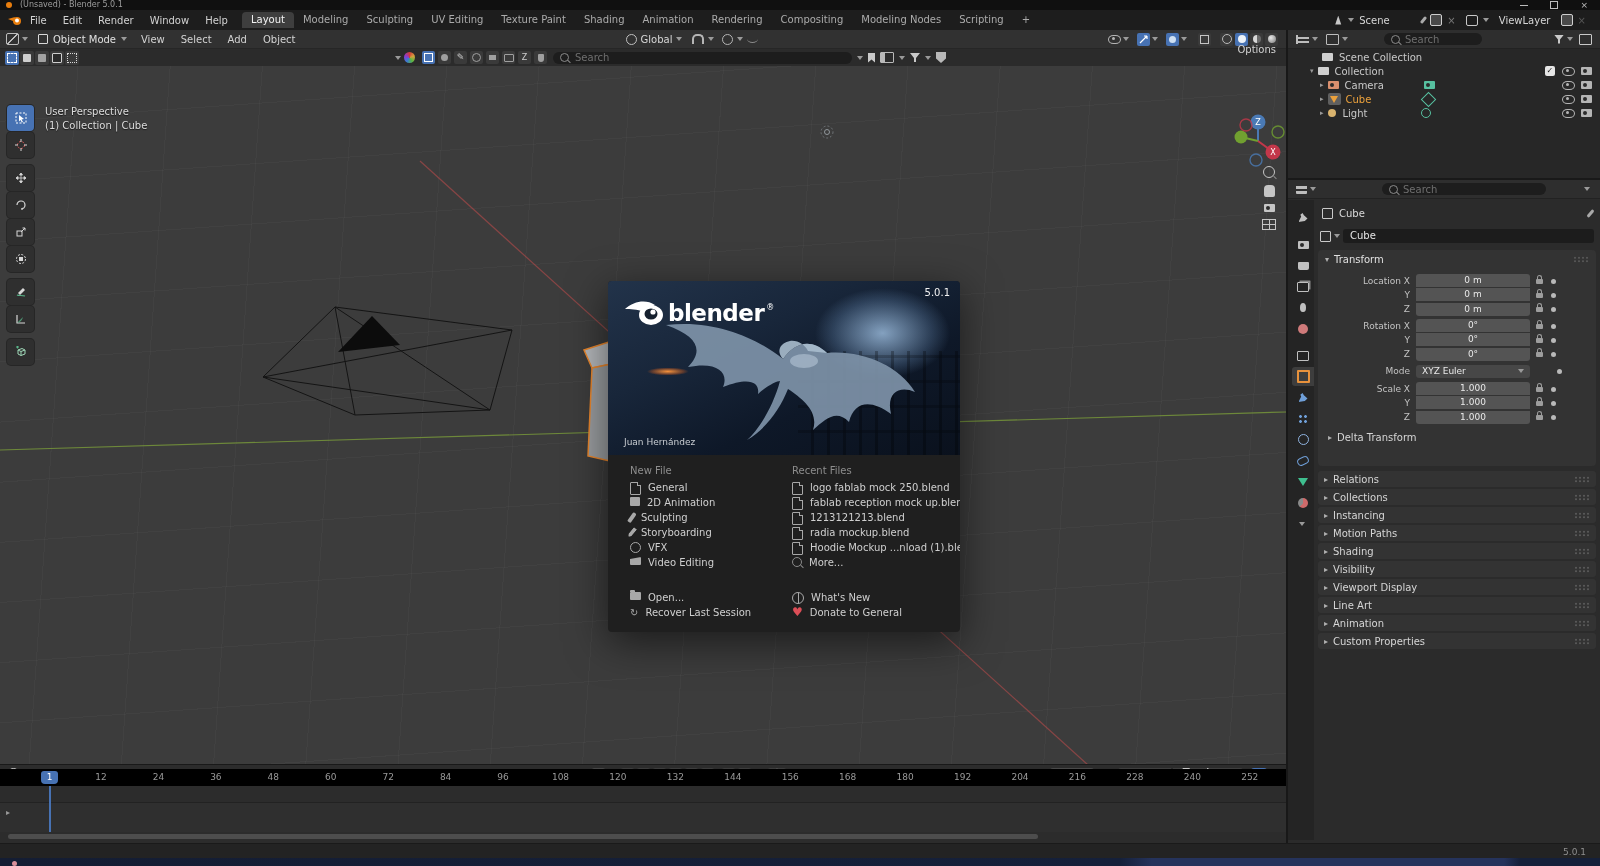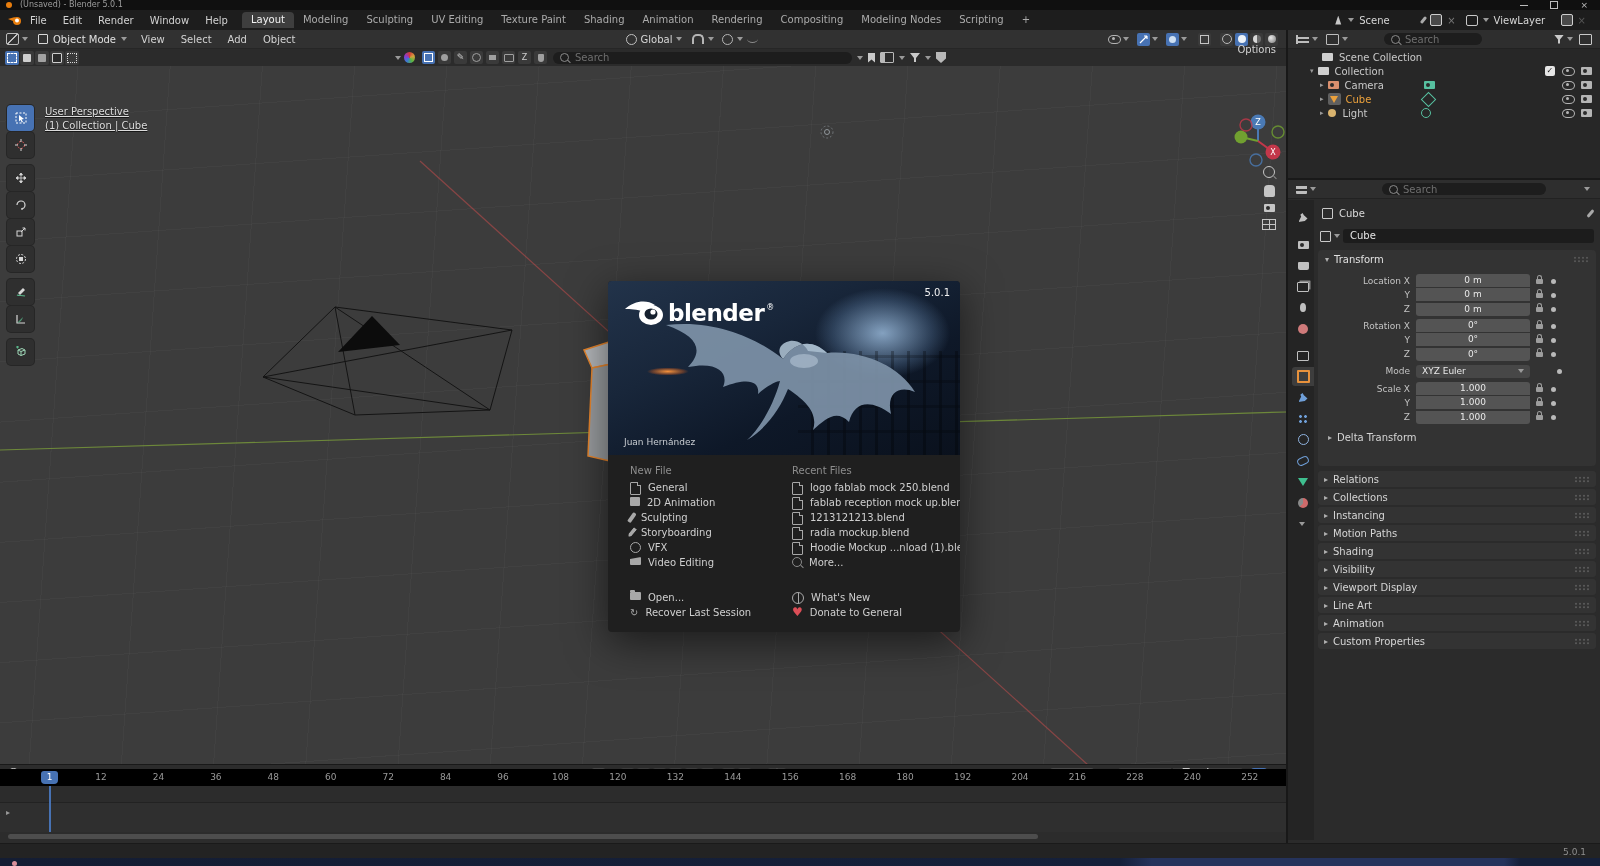--- a/index.html
+++ b/index.html
@@ -109,21 +109,21 @@
       <span style="width:10px;height:9px;background:#c8c8c8;clip-path:polygon(20% 100%,50% 0,80% 100%);display:inline-block;"></span>
       <span class="cv"></span>
       <span style="color:#d6d6d6;min-width:58px;">Scene</span>
       <span style="width:3px;height:8px;background:#a9a9a9;transform:rotate(40deg);border-radius:2px;display:inline-block;"></span>
       <span style="width:10px;height:10px;border:1px solid #cfcfcf;background:#4a4a4a;border-radius:2px;display:inline-block;"></span>
       <span style="color:#777;">×</span>
     </span>
     <span class="r" style="gap:5px;margin-right:14px;">
       <span style="width:10px;height:9px;border:1px solid #c8c8c8;border-radius:2px;display:inline-block;"></span>
       <span class="cv"></span>
-      <span style="color:#d6d6d6;min-width:62px;">ViewLayer</span>
+      <span style="color:#d6d6d6;min-width:62px;text-align:center;">ViewLayer</span>
       <span style="width:10px;height:10px;border:1px solid #cfcfcf;background:#4a4a4a;border-radius:2px;display:inline-block;"></span>
       <span style="color:#555;">×</span>
     </span>
   </div>
 
   <div class="ab" style="left:0;top:30px;width:1286px;height:735px;">
 
     <div class="ab r" style="left:0;top:0;width:1286px;height:18px;background:#313131;border-bottom:1px solid #262626;">
       <span class="r" style="margin-left:6px;gap:3px;">
         <span style="width:11px;height:10px;border:1px solid #bdbdbd;border-radius:2px;display:inline-block;background:linear-gradient(135deg,transparent 45%,#bdbdbd 45%,#bdbdbd 55%,transparent 55%);"></span>
@@ -288,21 +288,21 @@
           <polygon points="584,284 640,266 640,292 592,302" fill="#b4b7ba" stroke="#e8862d" stroke-width="1.5"></polygon>
           <polygon points="592,302 640,292 640,402 588,390" fill="#9a9da0" stroke="#e8862d" stroke-width="1.5"></polygon>
         </g>
 
         <g stroke="#9aa0a6" fill="none" opacity="0.9">
           <circle cx="827" cy="66" r="2.5"></circle>
           <circle cx="827" cy="66" r="6" stroke-dasharray="2,2" opacity="0.6"></circle>
         </g>
       </svg>
 
-      <div class="ab" style="left:45px;top:40px;color:#dcdcdc;text-shadow:0 1px 1px rgba(0,0,0,.6);text-decoration:underline;">
+      <div class="ab" style="left:45px;top:40px;color:#dcdcdc;text-shadow:0 1px 1px rgba(0,0,0,.6);">
         <div>User Perspective</div>
         <div style="margin-top:3px;">(1) Collection | Cube</div>
       </div>
 
       <div class="ab" style="left:7px;top:39px;display:flex;flex-direction:column;gap:1px;">
         <div class="tbtn act">
             <svg class="ic12" viewBox="0 0 12 12">
               <rect x="1" y="1" width="10" height="10" fill="none" stroke="#fff" stroke-dasharray="2,1.5"></rect>
               <path d="M4,3 L9,7 L6.5,7.5 L8,10 L6.8,10.5 L5.5,8 L4,9.5 Z" fill="#fff"></path>
             </svg>

